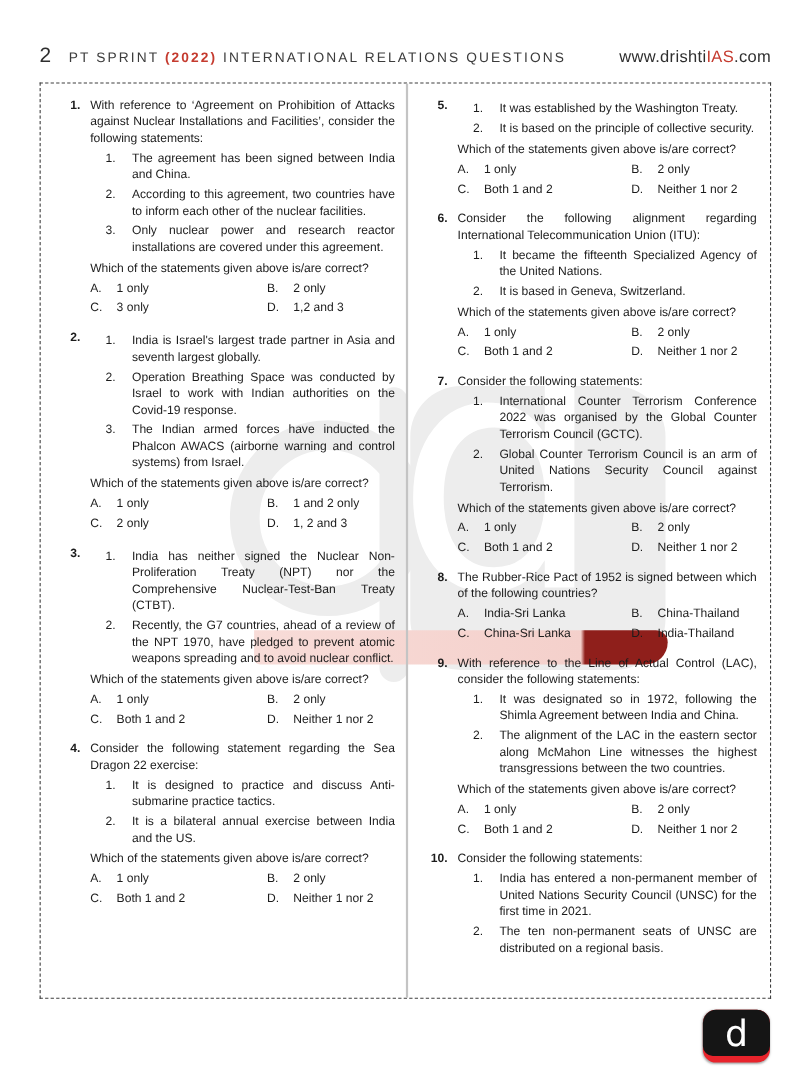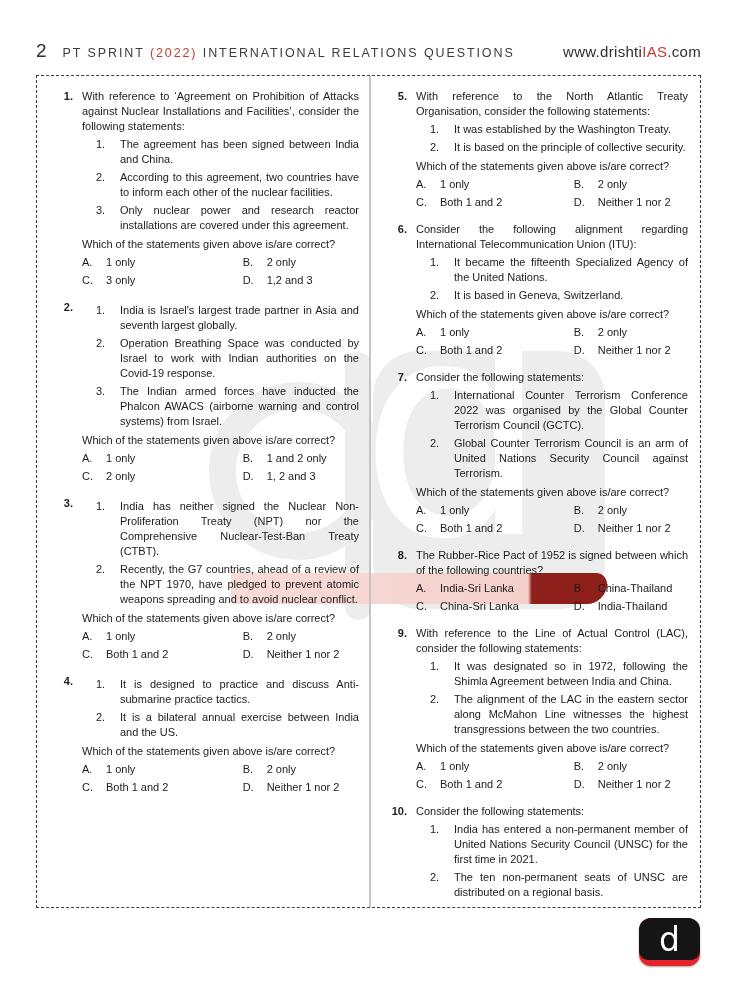--- a/index.html
+++ b/index.html
@@ -3,21 +3,21 @@
 <meta charset="utf-8">
 <style>
   html,body{margin:0;padding:0;background:#ffffff;}
   .page{position:relative;width:737px;height:983px;background:#ffffff;overflow:hidden;
         font-family:"Liberation Sans", sans-serif;color:#1c1c1c;}
 
   
   .hdr{position:absolute;left:36px;top:40px;width:665px;display:flex;align-items:baseline;}
   .pg-num{font-size:19px;color:#2e2e2e;margin-right:16px;font-weight:500;}
   .doc-title{font-size:12.5px;letter-spacing:1.9px;color:#3c3c3c;white-space:nowrap;}
-  .doc-title .red{color:#c53b2f;}
+  .doc-title .red{color:#c53b2f;font-weight:bold;}
   .site{margin-left:auto;font-size:15px;color:#2e2e2e;letter-spacing:.3px;white-space:nowrap;}
   .site .red{color:#c53b2f;}
 
   
   .content-box{position:absolute;left:36px;top:75px;width:665px;height:833px;
                border:1.6px dashed #3f3f3f;box-sizing:border-box;display:flex;}
   .col{position:relative;z-index:2;box-sizing:border-box;padding-top:13px;}
   .col-left{width:332px;padding-left:12px;padding-right:10px;}
   .col-divider{width:2px;background:#c4c4c4;position:relative;z-index:2;}
   .col-right{flex:1;padding-left:12px;padding-right:12px;}
@@ -185,20 +185,21 @@
               <div class="opt">
                 <span class="opt-label">D.</span>
                 <span class="opt-text">Neither 1 nor 2</span>
               </div>
             </div>
           </div>
         </div>
         <div class="q">
           <span class="q-num">4.</span>
           <div class="q-body">
+            <div class="q-intro">Consider the following statement regarding the Sea Dragon 22 exercise:</div>
             <div class="stmt">
               <span class="stmt-num">1.</span>
               <div class="stmt-text">It is designed to practice and discuss Anti-submarine practice tactics.</div>
             </div>
             <div class="stmt">
               <span class="stmt-num">2.</span>
               <div class="stmt-text">It is a bilateral annual exercise between India and the US.</div>
             </div>
             <div class="prompt">Which of the statements given above is/are correct?</div>
             <div class="opt-row">
@@ -222,21 +223,20 @@
               </div>
             </div>
           </div>
         </div>
       </div>
     <div class="col-divider"></div>
     <div class="col col-right">
         <div class="q">
           <span class="q-num">5.</span>
           <div class="q-body">
-            <div class="q-intro">With reference to the North Atlantic Treaty Organisation, consider the following statements:</div>
             <div class="stmt">
               <span class="stmt-num">1.</span>
               <div class="stmt-text">It was established by the Washington Treaty.</div>
             </div>
             <div class="stmt">
               <span class="stmt-num">2.</span>
               <div class="stmt-text">It is based on the principle of collective security.</div>
             </div>
             <div class="prompt">Which of the statements given above is/are correct?</div>
             <div class="opt-row">

